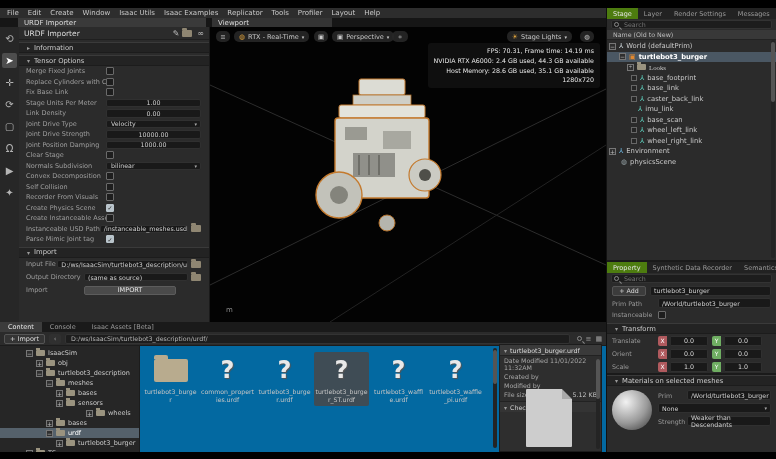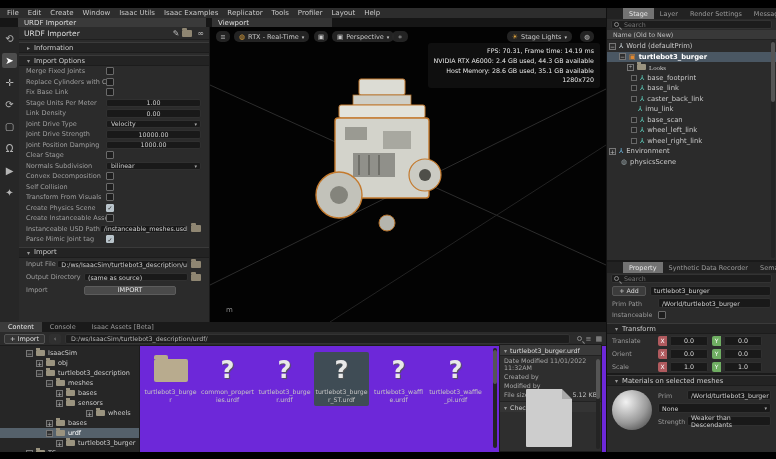--- a/index.html
+++ b/index.html
@@ -59,21 +59,21 @@
   .pill .sun { color:#e0a33c; font-size:7px; }
   #vp-stats { position:absolute; right:6px; top:16px; background:rgba(18,18,18,.85); border-radius:3px;
     padding:3px 6px; text-align:right; font-size:6.3px; line-height:1.55; color:#e9e9e9; white-space:nowrap; }
   #vp-unit { position:absolute; left:16px; bottom:8px; font-size:7px; color:#8a8a8a; }
 
   
   #right-col { position:absolute; left:606px; top:8px; width:170px; height:444px; background:#2b2b2b;
     border-left:1px solid #111; font-size:6.8px; }
   .rc-tabs { height:11px; display:flex; background:#222; align-items:stretch; overflow:hidden; }
   .rc-tab { padding:1px 6px 0 6px; color:#9a9a9a; font-size:6.5px; white-space:nowrap; display:flex; align-items:center; }
-  .rc-tab.active { background:#737373; color:#e5e5e5;margin-left:16px; }
+  .rc-tab.active { background:#4d7c0f; color:#e5e5e5; }
   .search-row { height:11px; display:flex; align-items:center; padding:1px 4px; }
   .search-box { flex:1; height:9px; background:#1d1d1d; border:1px solid #333; border-radius:2px;
     color:#777; font-size:6.3px; padding-left:12px; font-family:inherit; }
   .mag { position:absolute; width:5px; height:5px; border:1px solid #888; border-radius:50%; margin-left:3px; }
   .mag::after { content:""; position:absolute; width:3px; height:1px; background:#888; transform:rotate(45deg);
     left:4px; top:5px; }
   #stage-name-hdr { height:10px; background:#383838; border-bottom:1px solid #222; display:flex; align-items:center;
     padding-left:6px; color:#bdbdbd; font-size:6.3px; }
   .tree-row { height:10.5px; display:flex; align-items:center; gap:3px; color:#c9c9c9; white-space:nowrap; }
   .tree-row.sel { background:#4a5763; color:#fff; }
@@ -93,21 +93,21 @@
     display:flex; align-items:center; justify-content:center; color:#ddd; font-size:6.3px; }
   .badge { width:9px; height:10px; display:flex; align-items:center; justify-content:center;
     font-size:6px; color:#fff; border-radius:2px 0 0 2px; flex:0 0 9px; }
   .bx { background:#b05a5e; } .by { background:#6fae62; }
   .tval { width:37px; height:10px; background:#191919; border:1px solid #303030; border-left:none;
     border-radius:0 2px 2px 0; display:flex; align-items:center; justify-content:center; font-size:6.3px; color:#ddd; }
   #mat-sphere { width:40px; height:40px; border-radius:50%;
     background:radial-gradient(circle at 35% 30%, #f2f2f2, #9a9a9a 55%, #3f3f3f 95%); }
 
   
-  #content-browser { position:absolute; left:0; top:322px; width:606px; height:130px; background:#6d28d9; }
+  #content-browser { position:absolute; left:0; top:322px; width:606px; height:130px; background:#0369a1; }
   #cb-tabs { height:10px; background:#1a1a1a; display:flex; }
   .cb-tab { padding:1px 8px 0 8px; font-size:6.5px; color:#999; }
   .cb-tab.active { background:#3c3c3c; color:#e8e8e8; }
   #cb-toolbar { height:14px; display:flex; align-items:center; gap:4px; padding:0 4px; background:#2b2b2b;
     border-bottom:1px solid #1c1c1c; }
   #cb-import { height:10px; padding:0 5px; background:#343434; border:1px solid #555; border-radius:2px;
     color:#ddd; font-size:6.5px; display:flex; align-items:center; }
   #cb-back { width:12px; height:10px; background:#303030; border-radius:2px; color:#999; font-size:7px;
     display:flex; align-items:center; justify-content:center; }
   #cb-path { flex:1; height:10px; background:#1d1d1d; border:1px solid #333; border-radius:2px;
@@ -185,21 +185,21 @@
     <span class="hdr-ico">✎</span>
     <span class="folder"></span>
     <span class="hdr-ico">∞</span>
   </div>
   <div class="section-hdr">
     <span class="tri">▸</span>
     <span>Information</span>
   </div>
   <div class="section-hdr">
     <span class="tri">▾</span>
-    <span>Import Options</span>
+    <span>Tensor Options</span>
   </div>
 
   <div class="opt-row">
       <span class="opt-label">Merge Fixed Joints</span>
       <span class="ctrl">
         <span class="cb"></span>
       </span>
     </div>
   <div class="opt-row">
       <span class="opt-label">Replace Cylinders with Capsules</span>
@@ -267,21 +267,21 @@
         <span class="cb"></span>
       </span>
     </div>
   <div class="opt-row">
       <span class="opt-label">Self Collision</span>
       <span class="ctrl">
         <span class="cb"></span>
       </span>
     </div>
   <div class="opt-row">
-      <span class="opt-label">Transform From Visuals</span>
+      <span class="opt-label">Recorder From Visuals</span>
       <span class="ctrl">
         <span class="cb"></span>
       </span>
     </div>
   <div class="opt-row">
       <span class="opt-label">Create Physics Scene</span>
       <span class="ctrl">
         <span class="cb checked"></span>
       </span>
     </div>

